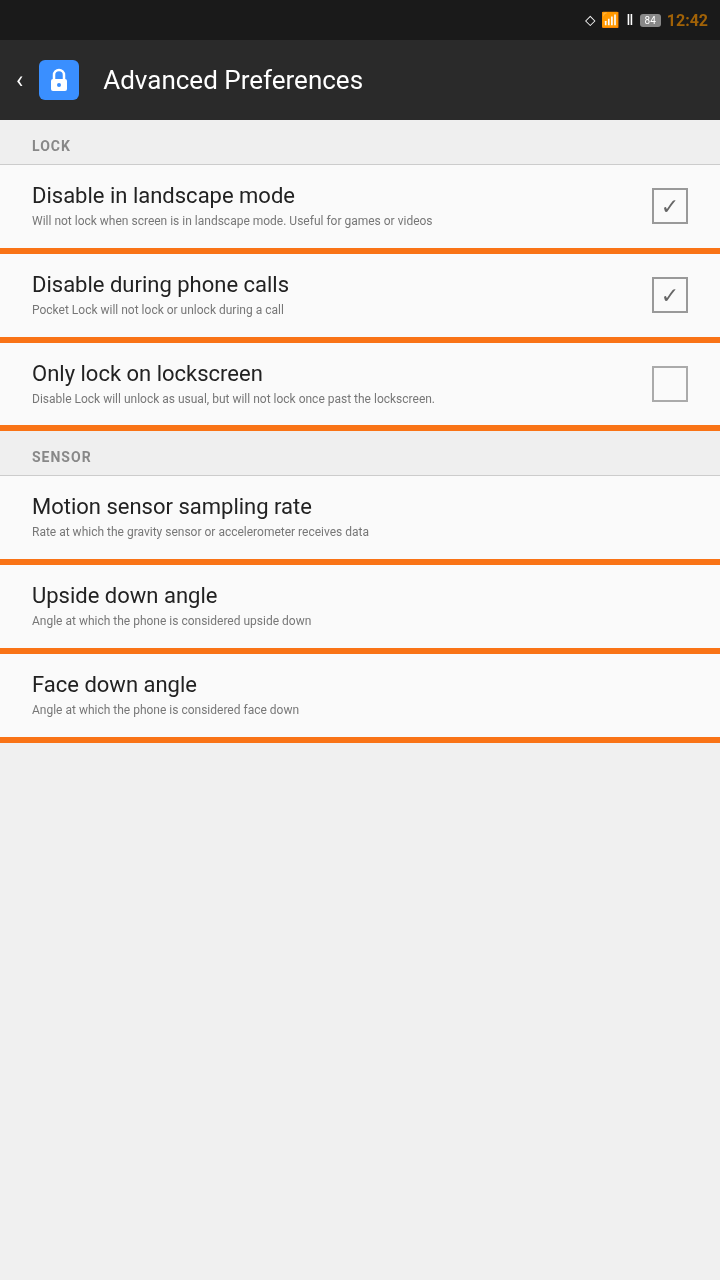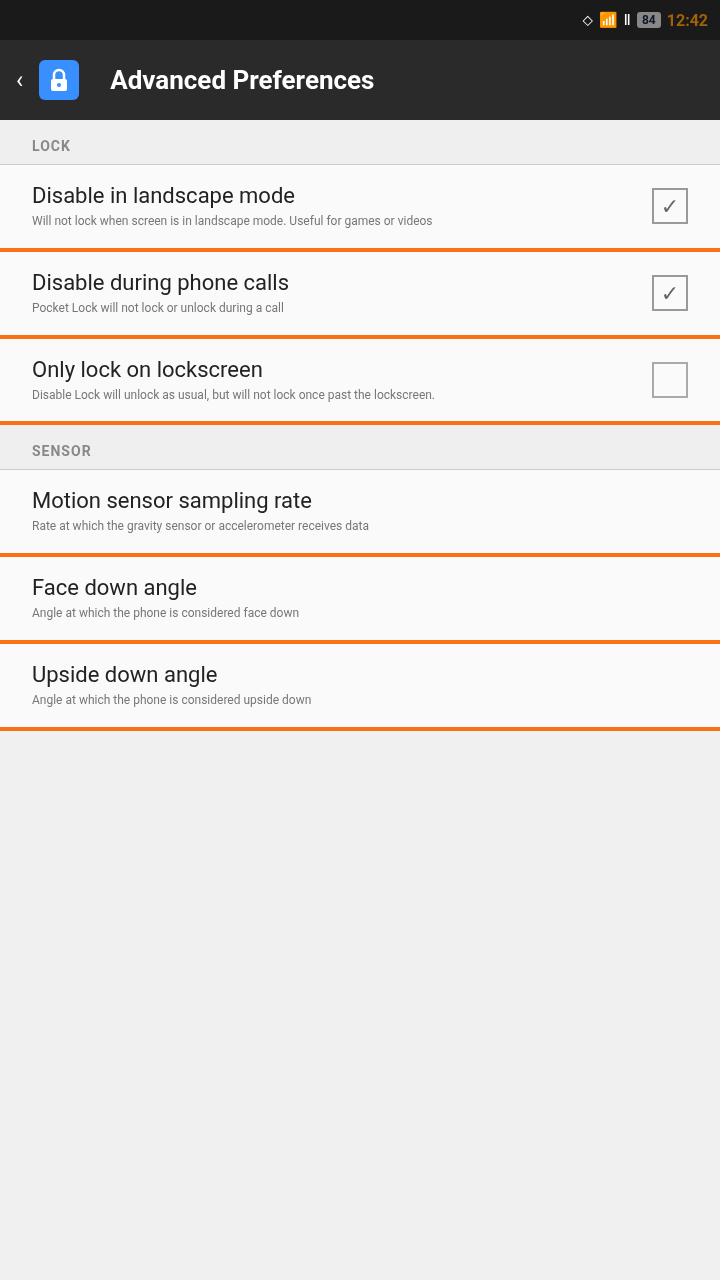--- a/index.html
+++ b/index.html
@@ -28,24 +28,24 @@
       align-items: center;
       gap: 6px;
     }
     .status-icon {
       color: white;
       font-size: 15px;
     }
     .battery-badge {
       background: #888;
       border-radius: 3px;
-      color: #0f172a;
-      font-size: 12px;
+      color: #ffffff;
+      font-size: 10px;
       padding: 1px 5px;
-      font-weight: bold;
+      font-weight: normal;
     }
     .status-time {
       color: #a16207;
       font-size: 16px;
       font-weight: bold;
     }
 
     
     .app-bar {
       width: 720px;
@@ -68,22 +68,22 @@
       border-radius: 6px;
       display: flex;
       align-items: center;
       justify-content: center;
       font-size: 22px;
       color: white;
     }
     .app-bar-title {
       color: white;
       font-size: 26px;
-      font-weight: bold;
-      margin-left: 15px;
+      font-weight: normal;
+      margin-left: 8px;
       text-align: right;
     }
 
     
     .content {
       background: #14532d;
     }
 
     
     .section-header {
@@ -100,21 +100,21 @@
       margin: 0 0;
     }
 
     
     .setting-item {
       background: #fafafa;
       padding: 18px 32px;
       display: flex;
       align-items: center;
       justify-content: space-between;
-      border-bottom: 4px solid #f97316;
+      border-bottom: 6px solid #f97316;
       cursor: pointer;
     }
     .setting-text {
       flex: 1;
       padding-right: 20px;
     }
     .setting-title {
       font-size: 22px;
       color: #222;
       margin-bottom: 5px;
@@ -214,25 +214,25 @@
 
   <div class="setting-item">
     <div class="setting-text">
       <div class="setting-title">Motion sensor sampling rate</div>
       <div class="setting-subtitle">Rate at which the gravity sensor or accelerometer receives data</div>
     </div>
   </div>
 
   <div class="setting-item">
     <div class="setting-text">
+      <div class="setting-title">Upside down angle</div>
+      <div class="setting-subtitle">Angle at which the phone is considered upside down</div>
+    </div>
+  </div>
+
+  <div class="setting-item">
+    <div class="setting-text">
       <div class="setting-title">Face down angle</div>
       <div class="setting-subtitle">Angle at which the phone is considered face down</div>
     </div>
   </div>
 
-  <div class="setting-item">
-    <div class="setting-text">
-      <div class="setting-title">Upside down angle</div>
-      <div class="setting-subtitle">Angle at which the phone is considered upside down</div>
-    </div>
-  </div>
-
 </div>
 
 </body></html>

